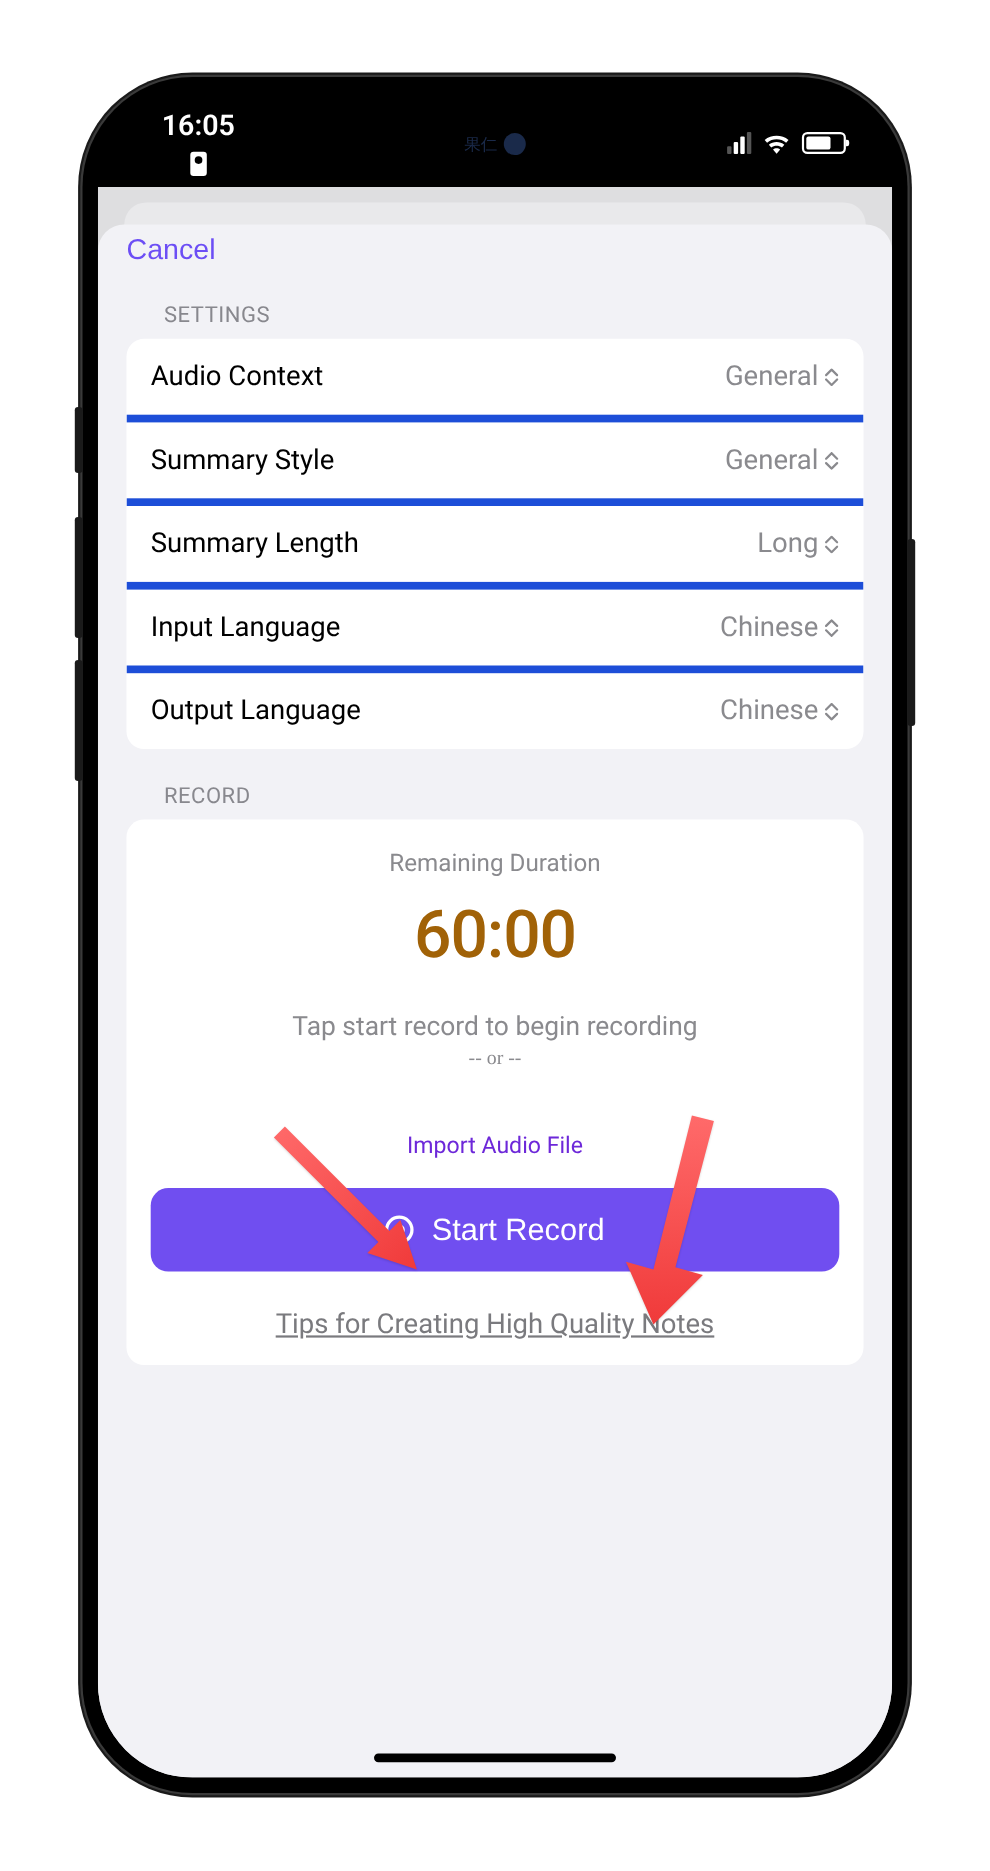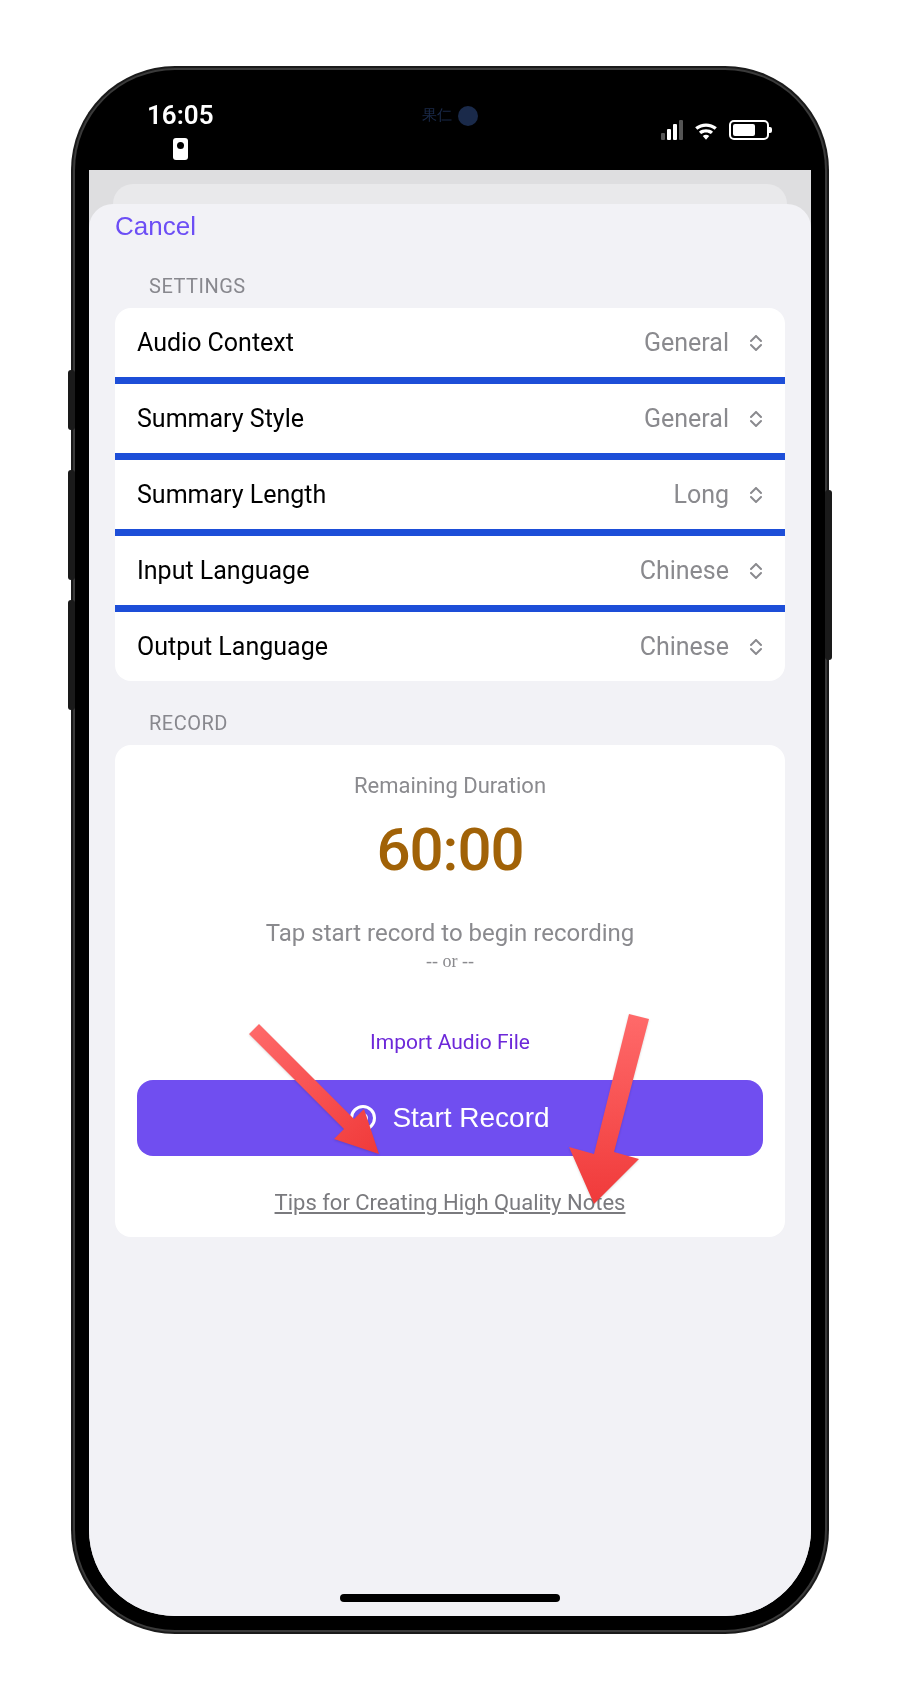--- a/index.html
+++ b/index.html
@@ -33,20 +33,21 @@
     position: absolute;
     top: 22px;
     left: 50%;
     transform: translateX(-50%);
     width: 196px;
     height: 50px;
     background: #000;
     border-radius: 30px;
     z-index: 50;
     display:flex;
+    align-items:center;
     justify-content:center;
     gap:6px;
   }
   .island-text { color:#1a2a4a; font-size:15px; }
   .island-dot { width:20px; height:20px; border-radius:50%; background:#1a2a4a; }
   .status-bar {
     position: absolute;
     top: 0; left: 0; right: 0;
     height: 86px;
     display: flex;
@@ -123,21 +124,21 @@
   .card {
     background:#fff; margin:0 26px; border-radius:16px; overflow:hidden;
   }
   .row {
     display:flex; align-items:center; justify-content:space-between;
     padding:20px 22px; border-bottom:7px solid #1d4ed8;
     cursor:pointer;
   }
   .row:last-child{ border-bottom:none; }
   .row-label { font-size:25px; color:#000; }
-  .row-value-wrap { display:flex; align-items:center; gap:20px; }
+  .row-value-wrap { display:flex; align-items:center; gap:5px; }
   .row-value { font-size:25px; color:#8a8a8e; }
   .chevrons {
     display:flex; flex-direction:column; gap:0px; color:#8a8a8e;
     line-height:0.5; font-size:12px;
   }
   .chev { width:14px; height:8px; }
 
   .record-card { background:#fff; margin:0 26px; border-radius:16px; padding:28px 22px 22px; text-align:center; }
   .remaining-label { color:#8a8a8e; font-size:22px; margin-bottom:16px; }
   .timer { font-size:60px; font-weight:500; color:#a16207; margin-bottom:34px; letter-spacing:-1px;}
@@ -150,21 +151,21 @@
     font-size:28px; font-weight:500; padding:22px; border-radius:16px;
     cursor:pointer;
   }
   .rec-icon {
     width:26px; height:26px; border:3px solid #fff; border-radius:50%;
     display:flex; align-items:center; justify-content:center;
   }
   .rec-icon-dot { width:10px; height:10px; background:#fff; border-radius:50%; }
   .tips-link {
     display:block; text-align:center; margin-top:34px;
-    color:#7a7a7e; font-size:22px; text-decoration:underline; cursor:pointer;
+    color:#7a7a7e; font-size:25px; text-decoration:underline; cursor:pointer;
   }
 
   .home-indicator {
     position:absolute; bottom:14px; left:50%; transform:translateX(-50%);
     width:220px; height:8px; background:#000; border-radius:5px; z-index:60;
   }
   .side-btn { position:absolute; background:#1a1a1a; border-radius:3px; }
   .sb-left1 { left:-7px; top:300px; width:7px; height:60px; }
   .sb-left2 { left:-7px; top:400px; width:7px; height:110px; }
   .sb-left3 { left:-7px; top:530px; width:7px; height:110px; }

